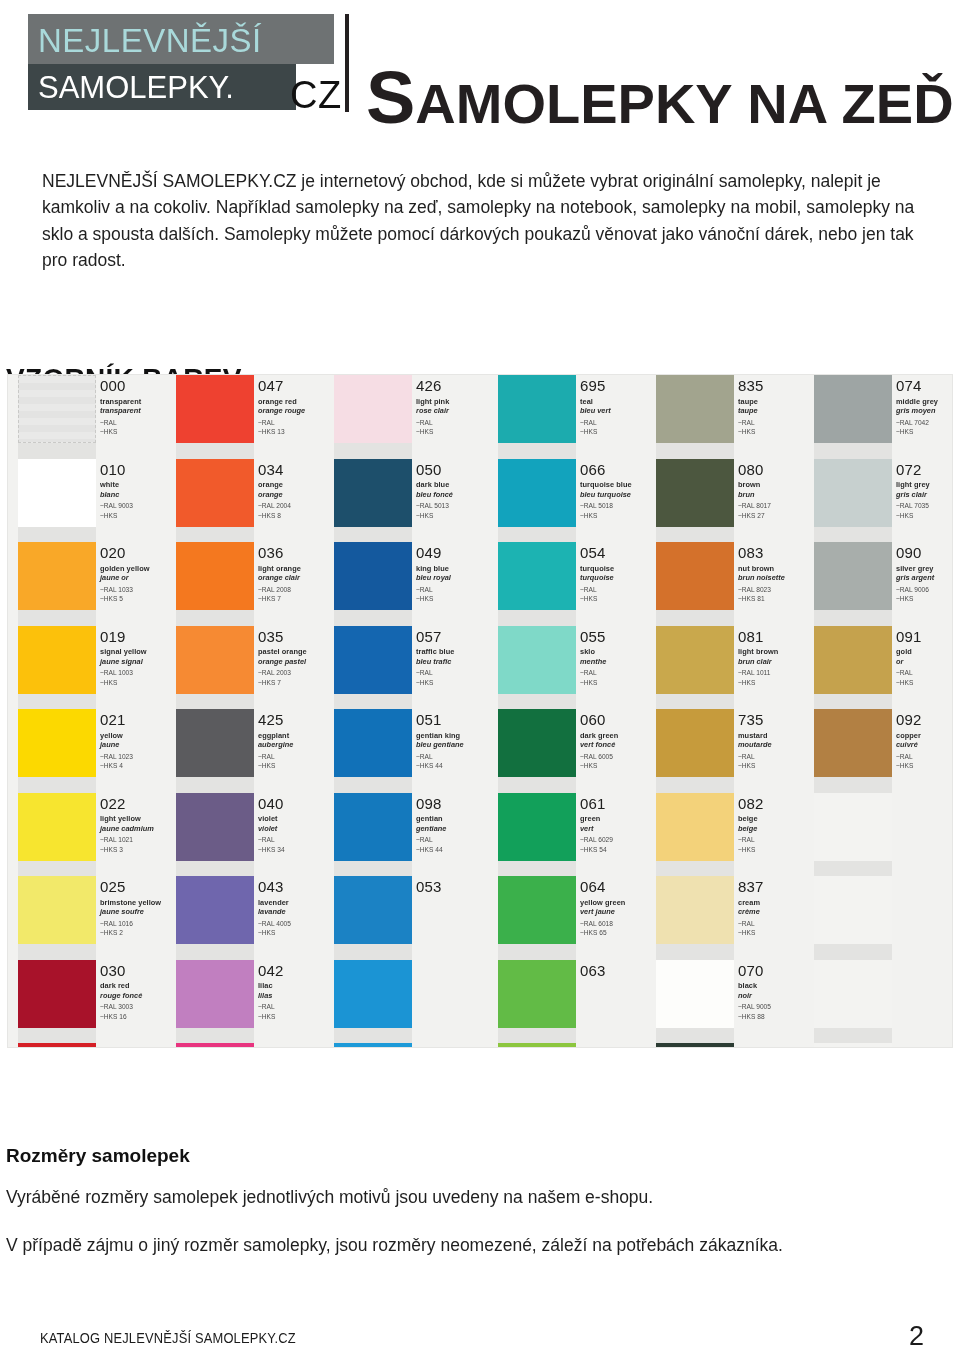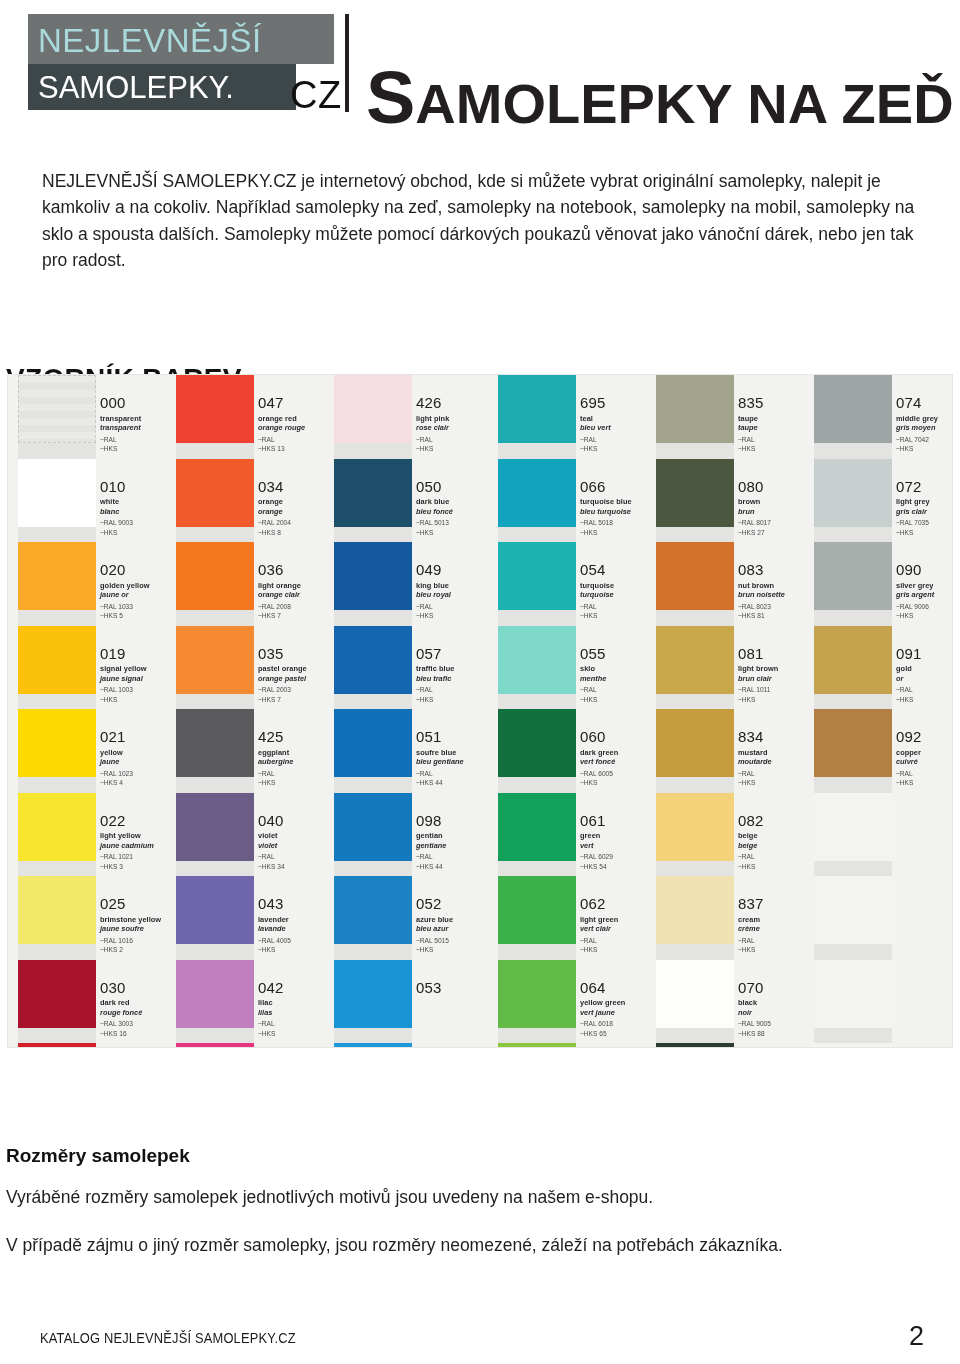--- a/index.html
+++ b/index.html
@@ -154,21 +154,21 @@
   .cell .gap {
     position: absolute;
     left: 0; right: 0;
     bottom: 0;
     height: 15.5px;
     background: #e3e3e1;
   }
   .lbl {
     height: 83.5px;
     padding-left: 4px;
-    padding-top: 20px;
+    padding-top: 3px;
     color: #2b2b2b;
   }
   .lbl .code {
     font-size: 15px;
     font-weight: 400;
     letter-spacing: 0.2px;
     line-height: 1.05;
     color: #20201f;
   }
   .lbl .en {
@@ -532,38 +532,31 @@
         </div>
         <div class="lbl">
           <div class="code">057</div>
           <div class="en">traffic blue</div>
           <div class="fr">bleu trafic</div>
           <div class="ref">~RAL</div>
           <div class="ref" style="margin-top: 0px;">~HKS</div>
         </div>
         <div class="lbl">
           <div class="code">051</div>
-          <div class="en">soufre blue</div>
+          <div class="en">gentian king</div>
           <div class="fr">bleu gentiane</div>
           <div class="ref">~RAL</div>
           <div class="ref" style="margin-top: 0px;">~HKS 44</div>
         </div>
         <div class="lbl">
           <div class="code">098</div>
           <div class="en">gentian</div>
           <div class="fr">gentiane</div>
           <div class="ref">~RAL</div>
           <div class="ref" style="margin-top: 0px;">~HKS 44</div>
-        </div>
-        <div class="lbl">
-          <div class="code">052</div>
-          <div class="en">azure blue</div>
-          <div class="fr">bleu azur</div>
-          <div class="ref">~RAL 5015</div>
-          <div class="ref" style="margin-top: 0px;">~HKS</div>
         </div>
         <div class="lbl">
           <div class="code">053</div>
         </div>
       </div>
       <div class="page-seam"></div>
       <div class="swatch-strip">
         <div class="cell">
           <div class="patch" style="background: rgb(28, 171, 174);"></div>
           <div class="gap"></div>
@@ -637,27 +630,20 @@
           <div class="ref" style="margin-top: 0px;">~HKS</div>
         </div>
         <div class="lbl">
           <div class="code">061</div>
           <div class="en">green</div>
           <div class="fr">vert</div>
           <div class="ref">~RAL 6029</div>
           <div class="ref" style="margin-top: 0px;">~HKS 54</div>
         </div>
         <div class="lbl">
-          <div class="code">062</div>
-          <div class="en">light green</div>
-          <div class="fr">vert clair</div>
-          <div class="ref">~RAL</div>
-          <div class="ref" style="margin-top: 0px;">~HKS</div>
-        </div>
-        <div class="lbl">
           <div class="code">064</div>
           <div class="en">yellow green</div>
           <div class="fr">vert jaune</div>
           <div class="ref">~RAL 6018</div>
           <div class="ref" style="margin-top: 0px;">~HKS 65</div>
         </div>
         <div class="lbl">
           <div class="code">063</div>
         </div>
       </div>
@@ -721,21 +707,21 @@
           <div class="ref" style="margin-top: 0px;">~HKS 81</div>
         </div>
         <div class="lbl">
           <div class="code">081</div>
           <div class="en">light brown</div>
           <div class="fr">brun clair</div>
           <div class="ref">~RAL 1011</div>
           <div class="ref" style="margin-top: 0px;">~HKS</div>
         </div>
         <div class="lbl">
-          <div class="code">834</div>
+          <div class="code">735</div>
           <div class="en">mustard</div>
           <div class="fr">moutarde</div>
           <div class="ref">~RAL</div>
           <div class="ref" style="margin-top: 0px;">~HKS</div>
         </div>
         <div class="lbl">
           <div class="code">082</div>
           <div class="en">beige</div>
           <div class="fr">beige</div>
           <div class="ref">~RAL</div>

